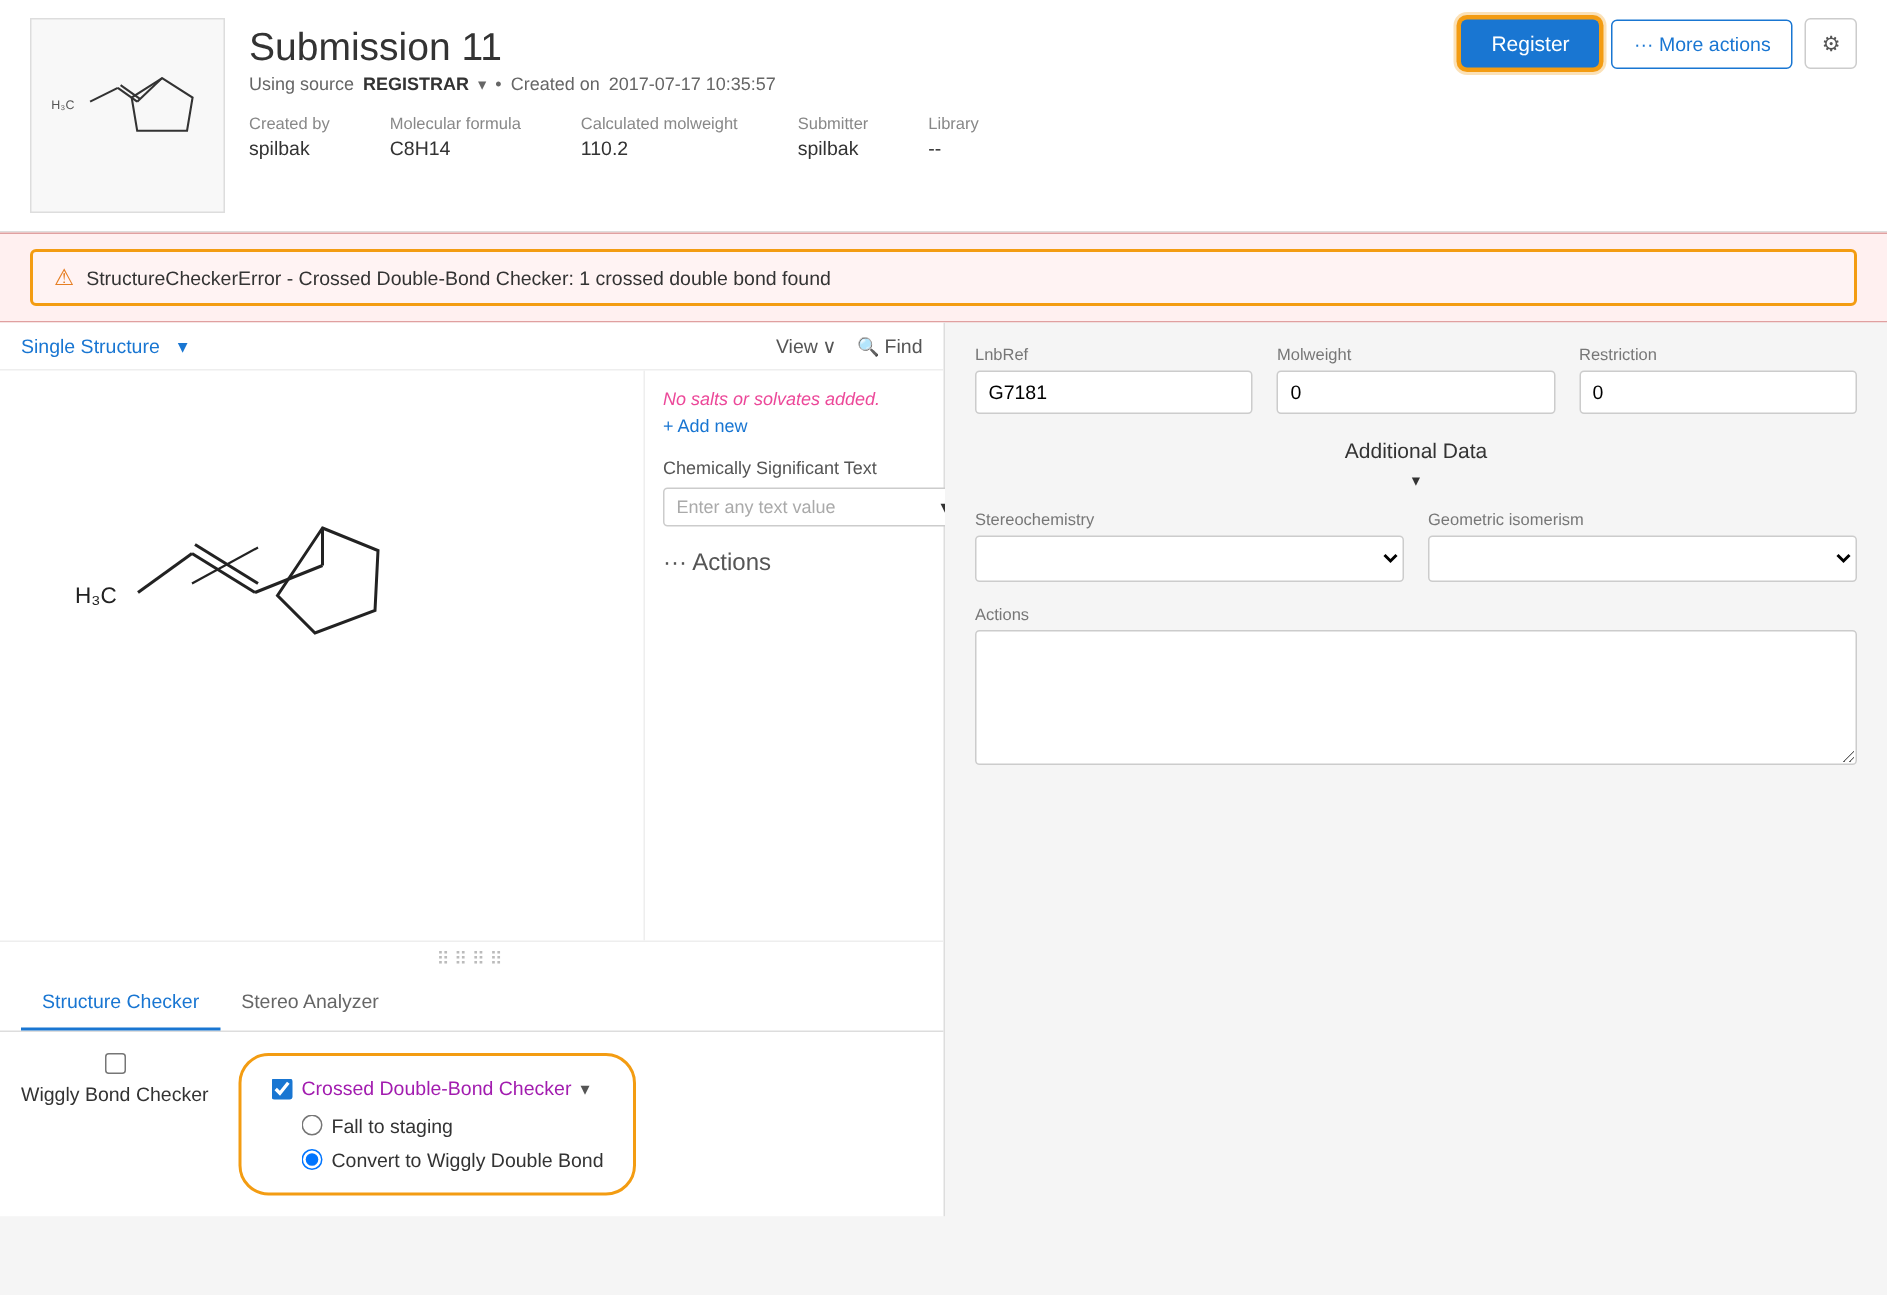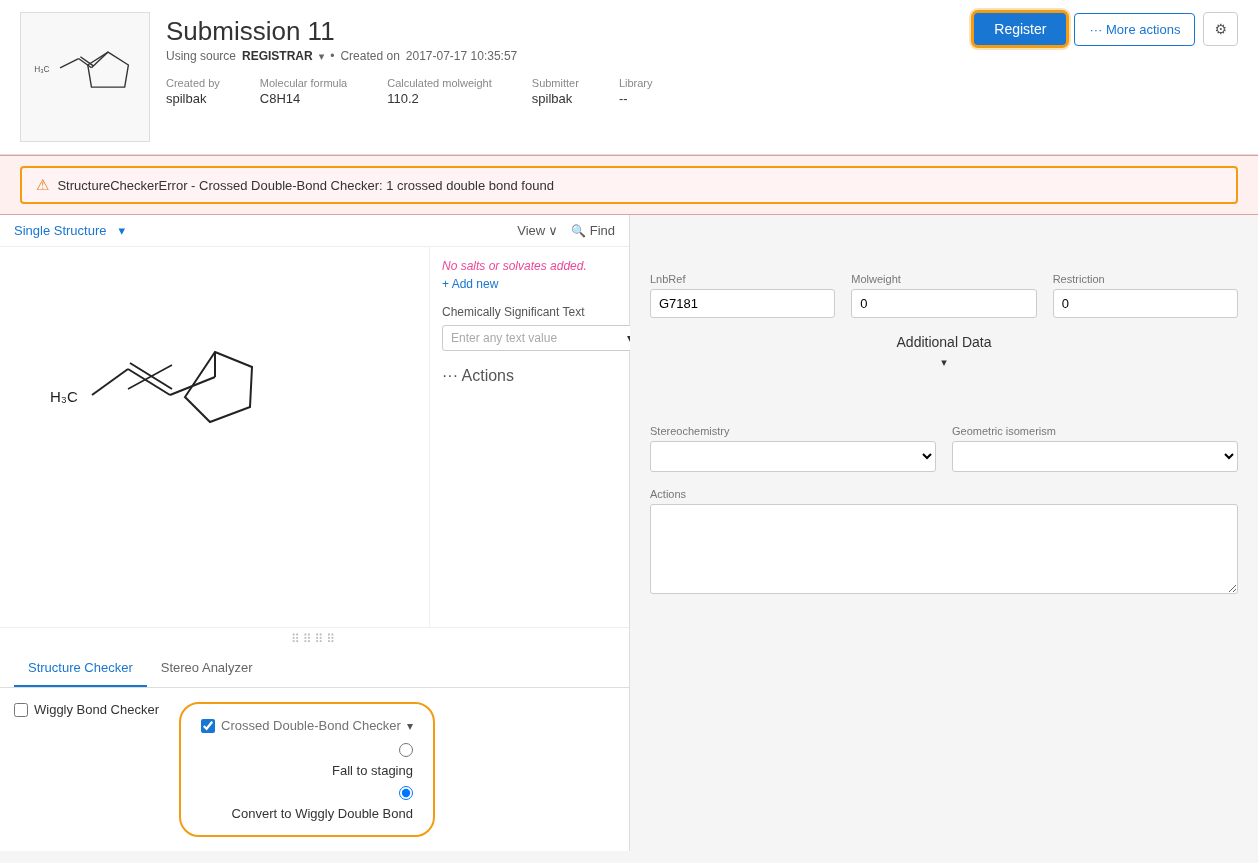--- a/index.html
+++ b/index.html
@@ -35,37 +35,37 @@
     .chem-text-label { font-size: 12px; color: #555; margin-bottom: 6px; }
     .chem-text-select { display: flex; align-items: center; border: 1px solid #ccc; border-radius: 3px; padding: 5px 8px; width: 200px; justify-content: space-between; cursor: pointer; background: #fff; }
     .actions-link { color: #555; font-size: 16px; cursor: pointer; margin-top: 12px; }
 
     .drag-handle { text-align: center; padding: 4px; color: #bbb; font-size: 12px; border-top: 1px solid #eee; cursor: row-resize; letter-spacing: 3px; }
     .bottom-tabs { display: flex; border-bottom: 1px solid #ddd; padding: 0 14px; }
     .bottom-tab { padding: 10px 14px; font-size: 13px; cursor: pointer; color: #666; border-bottom: 2px solid transparent; }
     .bottom-tab.active { color: #1976d2; border-bottom: 2px solid #1976d2; font-weight: 500; }
 
     .checker-content { padding: 14px; display: flex; flex-wrap: wrap; gap: 20px; align-items: flex-start; }
-    .wiggly-check { display: flex; align-items: center; gap: 6px; font-size: 13px; }
+    .wiggly-check { display: flex; align-items: center; gap: 6px; font-size: 13px; flex-direction: column; }
     .wiggly-check input[type=checkbox] { width: 14px; height: 14px; }
 
     .crossed-bond-group { border: 2px solid #f39c12; border-radius: 20px; padding: 14px 20px; }
     .crossed-bond-header { display: flex; align-items: center; gap: 6px; margin-bottom: 10px; }
     .crossed-bond-header input[type=checkbox] { width: 14px; height: 14px; accent-color: #1976d2; }
-    .crossed-bond-label { font-size: 13px; color: #737373; }
+    .crossed-bond-label { font-size: 13px; color: #a21caf; }
     .crossed-bond-dropdown { font-size: 12px; color: #555; cursor: pointer; }
     .radio-group { padding-left: 20px; display: flex; flex-direction: column; gap: 8px; }
-    .radio-item { display: flex; align-items: flex-end; gap: 6px; font-size: 13px; cursor: pointer; flex-direction: column; }
+    .radio-item { display: flex; align-items: flex-start; gap: 6px; font-size: 13px; cursor: pointer; }
     .radio-item input[type=radio] { width: 14px; height: 14px; }
 
     
     .right-panel { flex: 1; padding: 16px 20px; background: #f5f5f5; }
     .field-row { display: flex; gap: 16px; margin-bottom: 16px; }
     .field-group { flex: 1; }
-    .field-group label { font-size: 11px; color: #777; display: block; margin-bottom: 4px; margin-top: 42px; }
+    .field-group label { font-size: 11px; color: #777; display: block; margin-bottom: 4px; }
     .field-input { width: 100%; border: 1px solid #ccc; border-radius: 3px; padding: 6px 8px; font-size: 13px; background: #fff; }
     .field-select { width: 100%; border: 1px solid #ccc; border-radius: 3px; padding: 6px 8px; font-size: 13px; background: #fff; cursor: pointer; }
 
     .section-header { display: flex; align-items: center; gap: 6px; margin-bottom: 14px; font-size: 14px; font-weight: 500; color: #333; cursor: pointer; flex-direction: column; }
     .section-header .chevron { font-size: 11px; }
 
     .comment-textarea { width: 100%; border: 1px solid #ccc; border-radius: 3px; padding: 8px; font-size: 13px; min-height: 90px; resize: vertical; font-family: inherit; }
 
     
     .mol-svg { width: 340px; height: 260px; }

